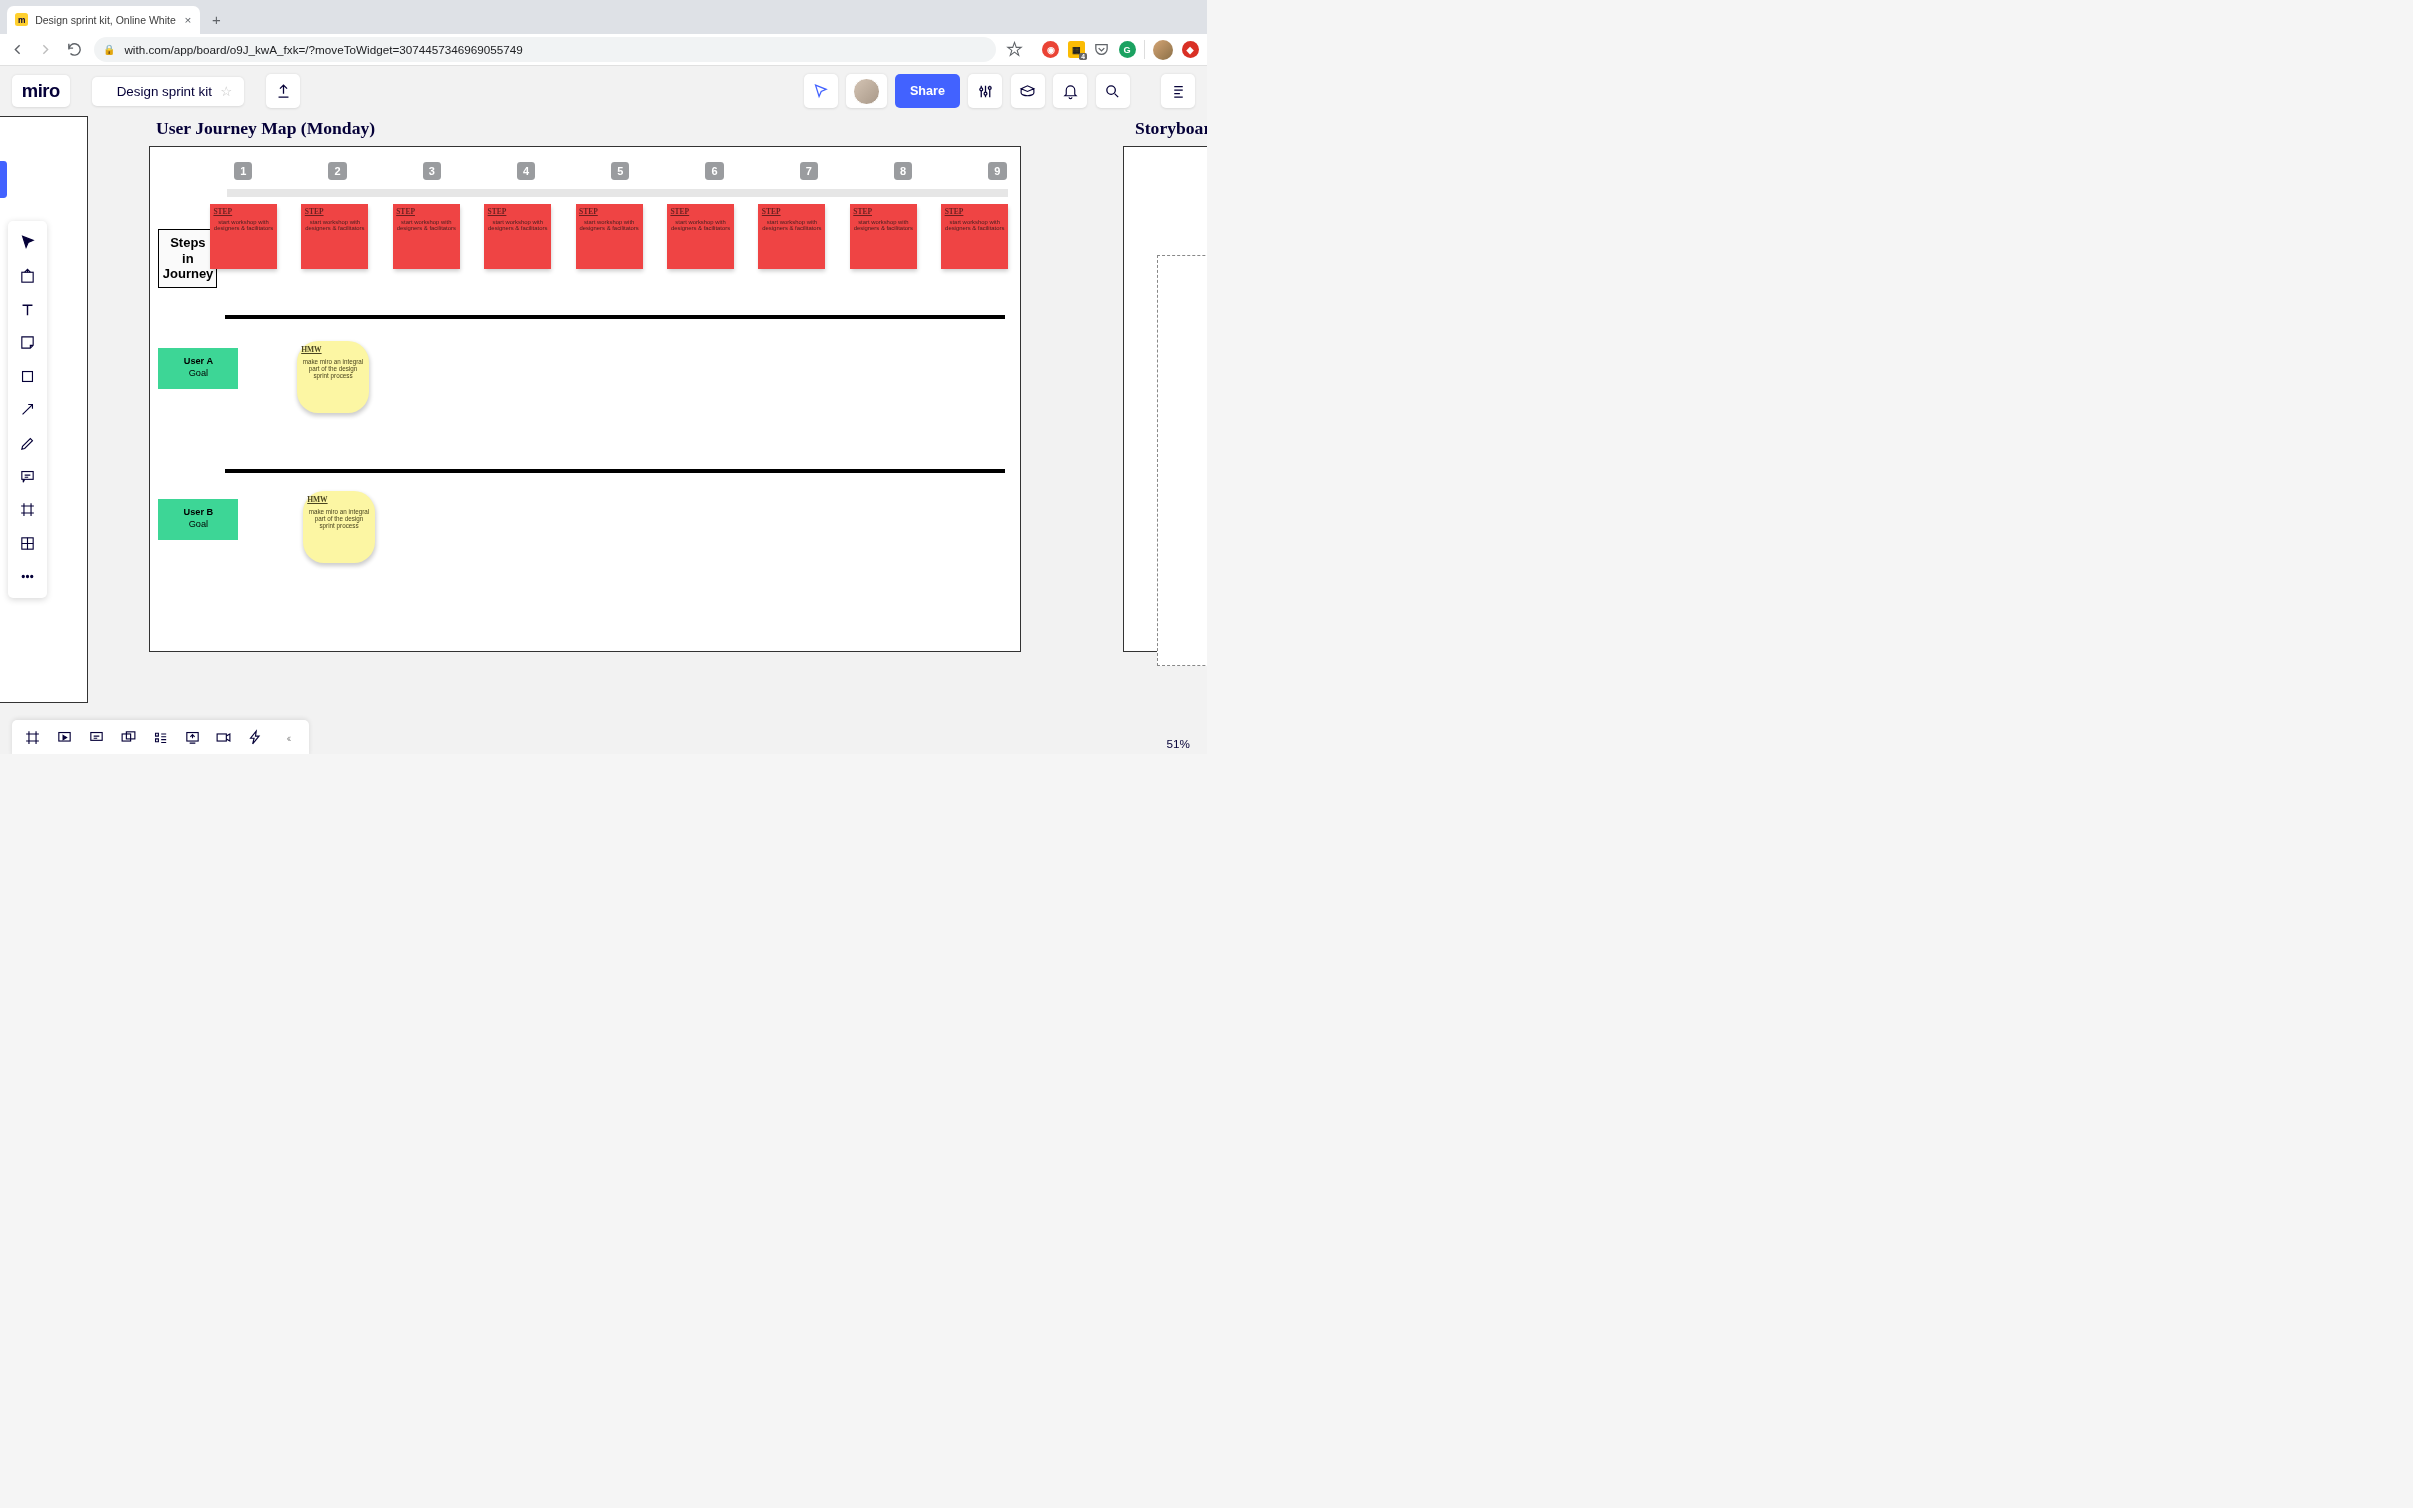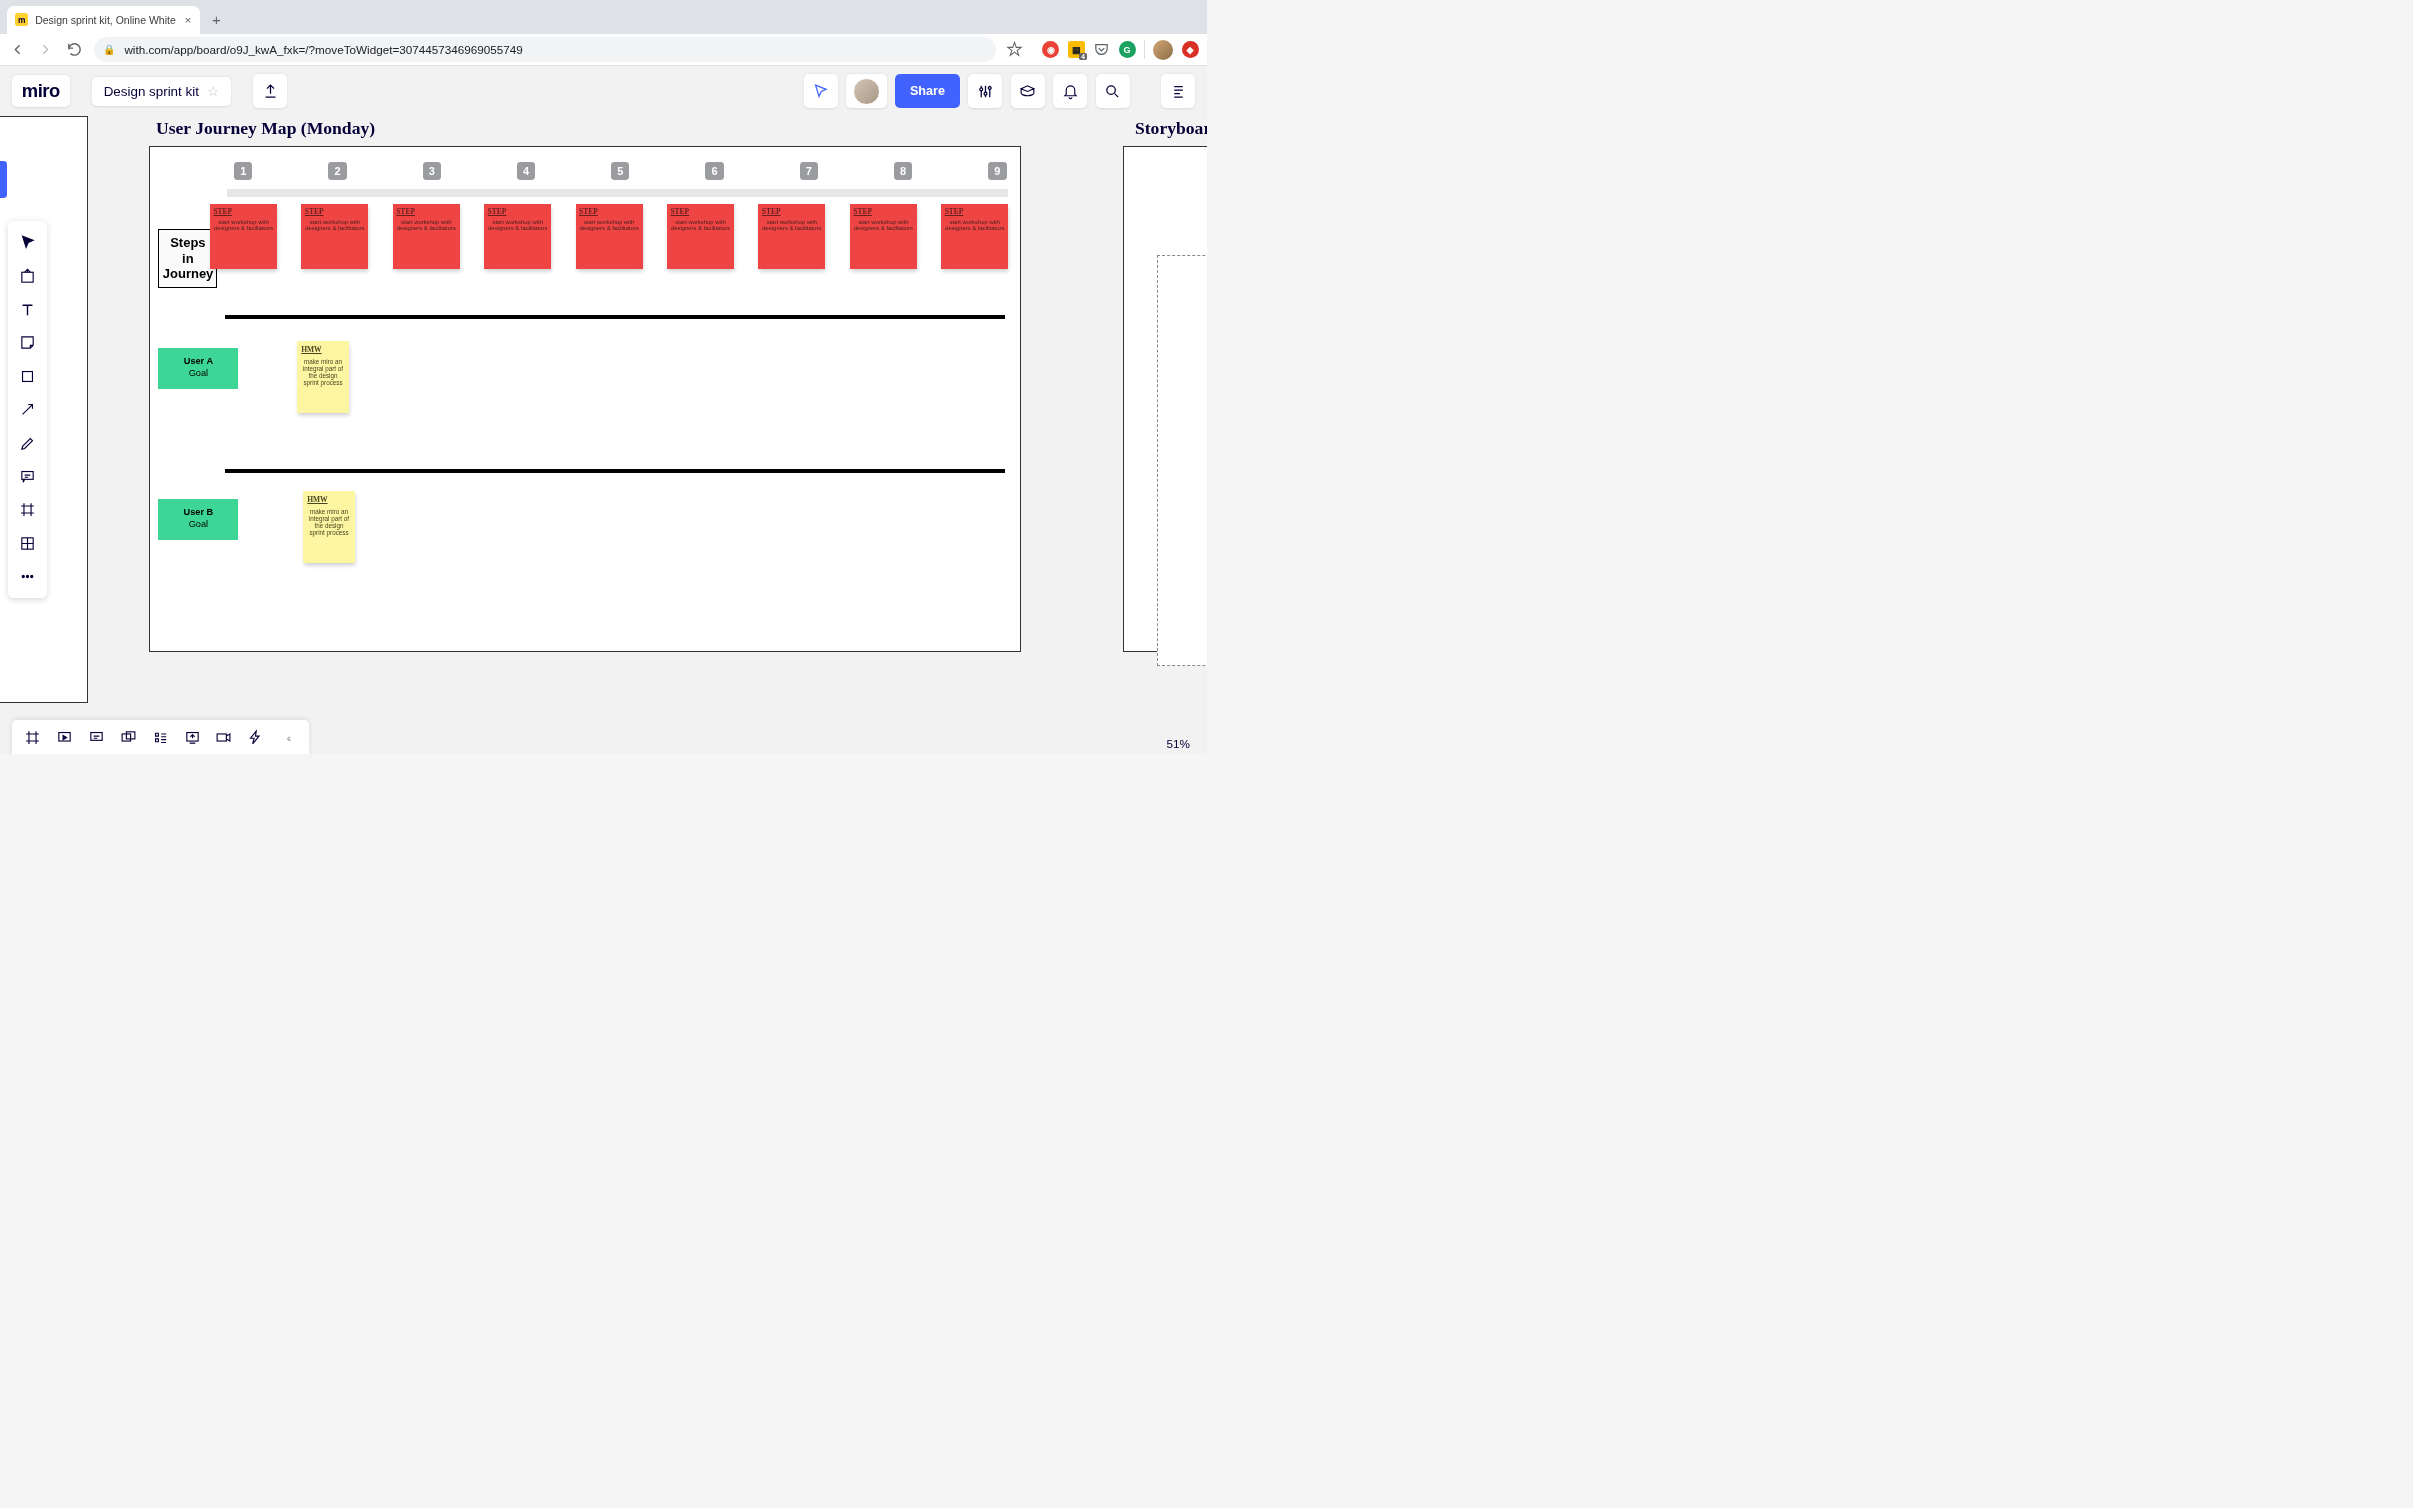--- a/index.html
+++ b/index.html
@@ -119,21 +119,21 @@
   }
   .board-title-wrap {
     background: #fff;
     border-radius: 5px;
     padding: 6.7px 11.7px;
     display: flex;
     align-items: center;
     gap: 8.4px;
     box-shadow: 0 0.8px 2.5px rgba(0,0,0,0.1);
   }
-  .board-title { font-size: 13.4px; color: #050038; }
+  .board-title { font-size: 13.4px; color: #050038; margin-left: 13px; }
   .star-icon { color: #c6c6c6; font-size: 13.4px; cursor: pointer; }
   .export-btn {
     background: #fff;
     border-radius: 5px;
     width: 34px; height: 34px;
     display: flex; align-items: center; justify-content: center;
     box-shadow: 0 0.8px 2.5px rgba(0,0,0,0.1);
     cursor: pointer;
   }
 
@@ -327,27 +327,28 @@
     font-family: cursive;
     text-align: left;
     font-size: 7.5px;
     text-decoration: underline;
     margin-bottom: 2.5px;
     color: #6a2020;
     font-weight: bold;
   }
   .sticky-yellow {
     position: absolute;
-    width: 52px; height: 72px;
+    width: 72px; height: 72px;
     background: #fcf6a3;
     box-shadow: 0.8px 2.5px 4.2px rgba(0,0,0,0.2);
     padding: 4.2px;
     font-size: 6.3px;
     color: #4a4520;
     text-align: center;
+    border-radius: 21px;
   }
   .sticky-yellow .tag {
     font-family: cursive;
     text-align: left;
     font-size: 7.5px;
     text-decoration: underline;
     margin-bottom: 3.4px;
     font-weight: bold;
   }
   .yellow-a { top: 194px; left: 147px; }

